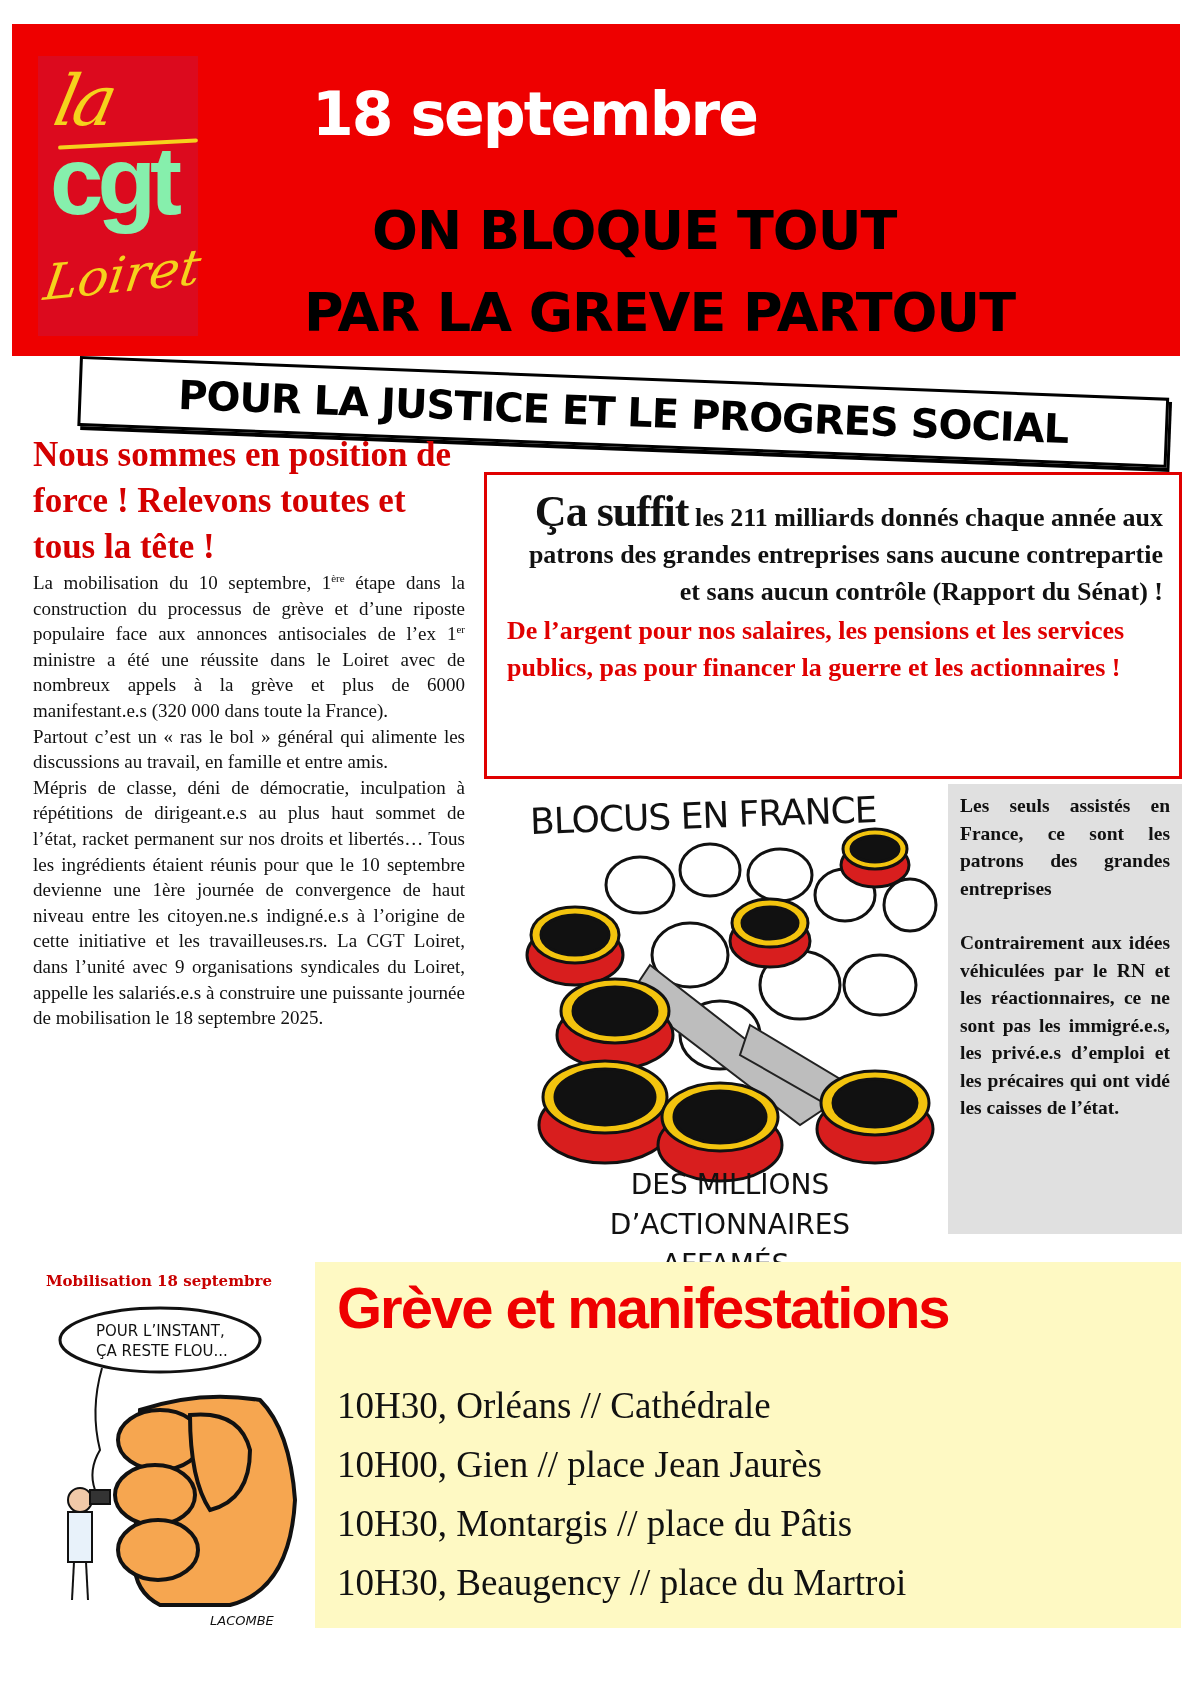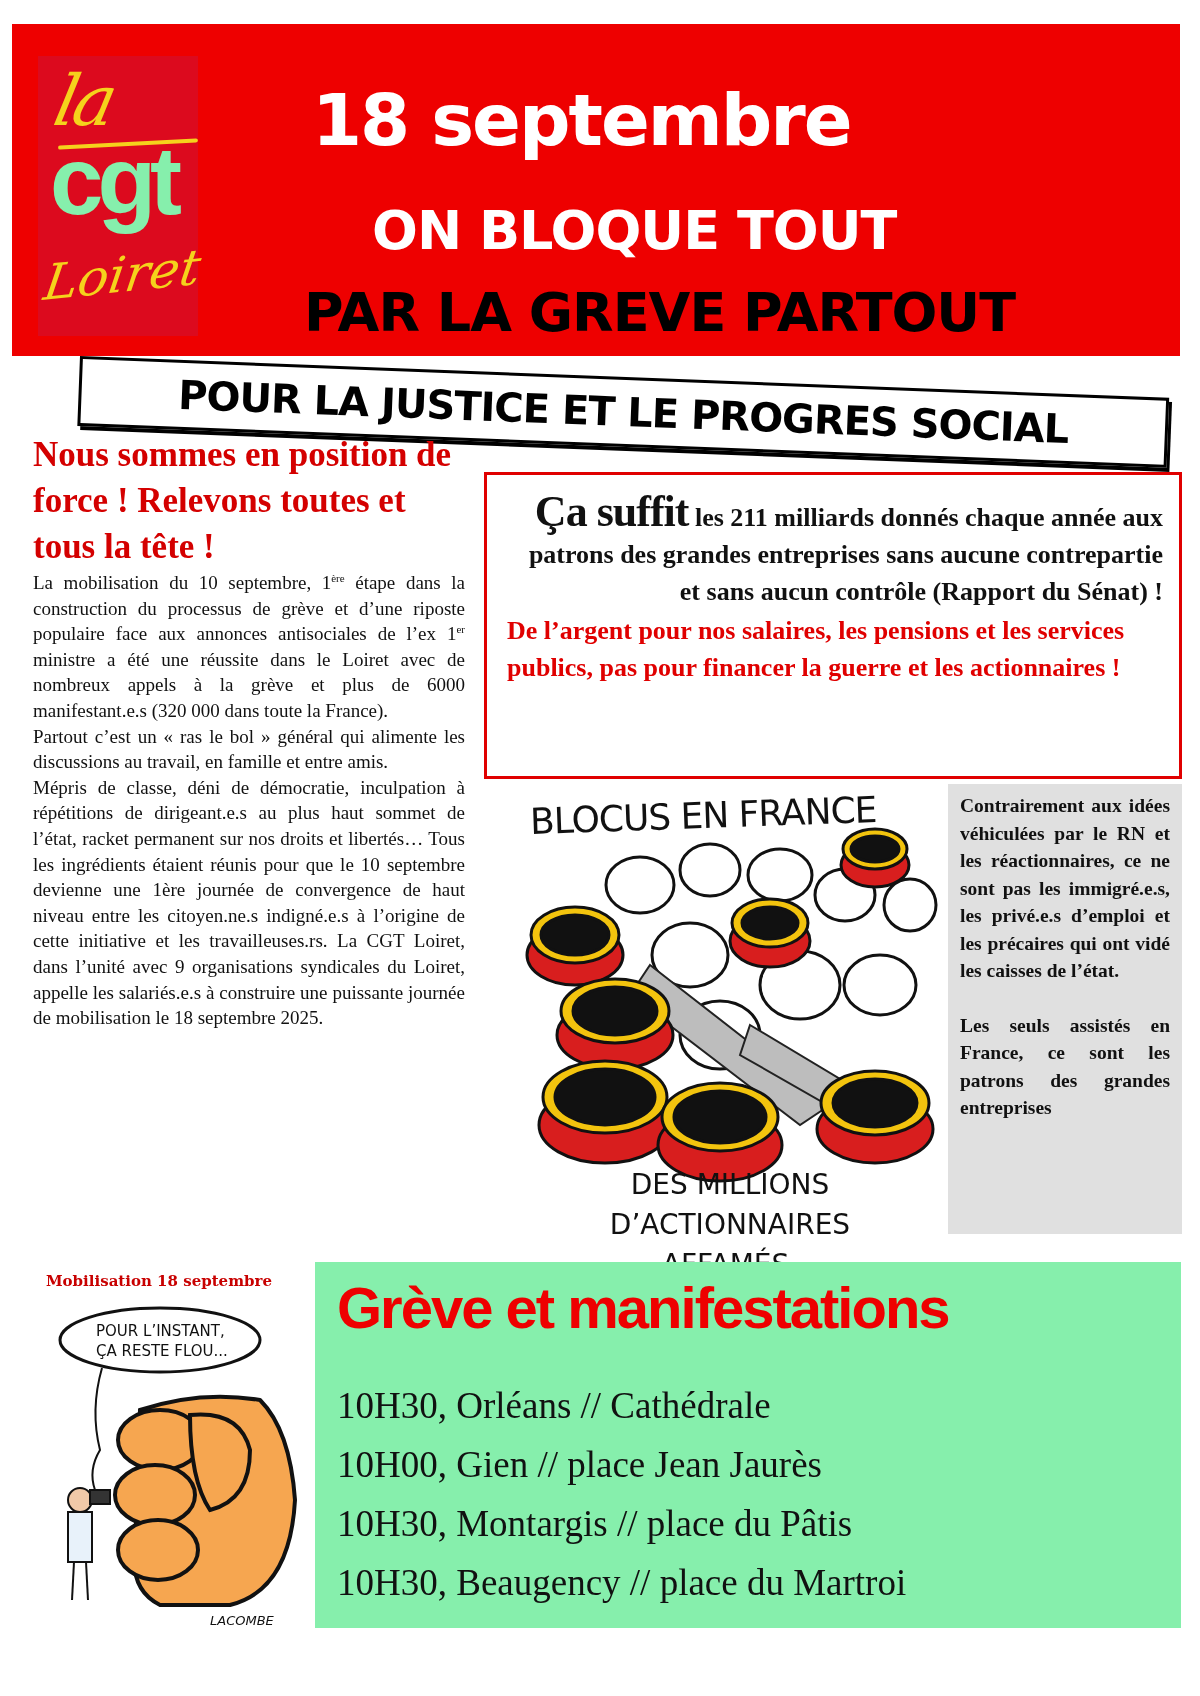--- a/index.html
+++ b/index.html
@@ -7,22 +7,22 @@
   body { position: relative; font-family: "Liberation Serif", serif; color: #111; }
 
   
   .header { position: absolute; left: 12px; top: 24px; width: 1168px; height: 332px; background: #ee0000; }
   .logo { position: absolute; left: 26px; top: 32px; width: 160px; height: 280px; background: #dc0a1e; }
   .logo-la { position: absolute; left: 18px; top: 4px; font-family: "DejaVu Serif", serif; font-style: italic; font-size: 70px; color: #f5d21c; transform: skewX(-12deg); letter-spacing: -4px; }
   .logo-underline { position: absolute; left: 20px; top: 86px; width: 140px; height: 4px; background: #f5d21c; border-radius: 2px; transform: rotate(-3deg); }
   .logo-cgt { position: absolute; left: 12px; top: 70px; font-family: "Liberation Sans", sans-serif; font-weight: bold; font-size: 96px; color: #86efac; letter-spacing: -6px; }
   .logo-loiret { position: absolute; left: 8px; top: 190px; font-family: "DejaVu Serif", serif; font-style: italic; font-size: 50px; color: #f5d21c; transform: skewX(-14deg) rotate(-6deg); }
 
-  .title-date { position: absolute; left: 300px; top: 60px; width: 820px; text-align: left; font-family: "DejaVu Sans", sans-serif; font-weight: bold; font-size: 72px; color: #ffffff; letter-spacing: -2px; line-height: 1; }
-  .title-line1 { position: absolute; left: 360px; top: 180px; font-family: "DejaVu Sans", sans-serif; font-weight: bold; font-size: 54px; color: #ffffff; letter-spacing: -1px; line-height: 1; }
+  .title-date { position: absolute; left: 300px; top: 60px; width: 820px; text-align: left; font-family: "DejaVu Sans", sans-serif; font-weight: bold; font-size: 60px; color: #ffffff; letter-spacing: -2px; line-height: 1; }
+  .title-line1 { position: absolute; left: 360px; top: 180px; font-family: "DejaVu Sans", sans-serif; font-weight: bold; font-size: 54px; color: #000000; letter-spacing: -1px; line-height: 1; }
   .title-line2 { position: absolute; left: 292px; top: 262px; font-family: "DejaVu Sans", sans-serif; font-weight: bold; font-size: 54px; color: #000000; letter-spacing: -1px; line-height: 1; }
 
   .banner { position: absolute; left: 80px; top: 356px; width: 1090px; height: 70px; background: #ffffff; border: 3px solid #000; box-shadow: 3px 4px 0 #000; transform: rotate(2.2deg); transform-origin: left top; display: flex; align-items: center; justify-content: center; }
   .banner-text { font-family: "DejaVu Sans", sans-serif; font-weight: bold; font-size: 40px; color: #000; letter-spacing: -1px; }
 
   
   .left-heading { position: absolute; left: 33px; top: 432px; width: 430px; font-family: "Liberation Serif", serif; font-size: 35px; line-height: 46px; color: #d40000; }
   .left-body { position: absolute; left: 33px; top: 570px; width: 432px; font-family: "Liberation Serif", serif; font-size: 19px; line-height: 25.6px; text-align: justify; color: #111; }
   .left-body p { margin: 0; }
   sup { font-size: 11px; line-height: 0; }
@@ -40,21 +40,21 @@
 
   
   .grey-box { position: absolute; left: 948px; top: 784px; width: 234px; height: 450px; background: #e0e0e0; padding: 8px 12px 8px 12px; font-family: "Liberation Serif", serif; font-weight: bold; font-size: 19.5px; line-height: 27.5px; text-align: justify; color: #111; }
   .grey-box p + p { margin-top: 27px; }
 
   
   .mob-title { position: absolute; left: 46px; top: 1272px; font-family: "DejaVu Serif", serif; font-weight: bold; font-size: 15px; color: #c80000; }
   .cartoon2 { position: absolute; left: 40px; top: 1300px; width: 270px; height: 340px; }
 
   
-  .yellow-box { position: absolute; left: 315px; top: 1262px; width: 866px; height: 366px; background: #86efac; padding: 14px 0 0 22px; }
+  .yellow-box { position: absolute; left: 315px; top: 1262px; width: 866px; height: 366px; background: #fef9c3; padding: 14px 0 0 22px; }
   .yellow-title { font-family: "Liberation Sans", sans-serif; font-weight: bold; font-size: 58px; color: #ee0000; letter-spacing: -2px; line-height: 1.1; }
   .events { margin-top: 36px; list-style: none; }
   .events li { font-family: "Liberation Serif", serif; font-weight: normal; font-size: 37px; line-height: 59px; color: #111; }
 </style>
 </head>
 <body>
 
 <div class="header">
   <div class="logo">
     <span class="logo-la">la</span>
@@ -138,22 +138,22 @@
           <ellipse cx="35" cy="40" rx="34" ry="22" fill="#d81e1e"></ellipse>
           <ellipse cx="35" cy="24" rx="32" ry="20" fill="#f3c40e"></ellipse>
           <ellipse cx="35" cy="24" rx="24" ry="13" fill="#111"></ellipse>
         </g>
     </g>
   </svg>
   <div class="cap-bot">DES MILLIONS D’ACTIONNAIRES AFFAMÉS.</div>
 </div>
 
 <div class="grey-box">
+  <p>Les seuls assistés en France, ce sont les patrons des grandes entreprises</p>
   <p>Contrairement aux idées véhiculées par le RN et les réactionnaires, ce ne sont pas les immigré.e.s, les privé.e.s d’emploi et les précaires qui ont vidé les caisses de l’état.</p>
-  <p>Les seuls assistés en France, ce sont les patrons des grandes entreprises</p>
 </div>
 
 <div class="mob-title">Mobilisation 18 septembre</div>
 <div class="cartoon2">
   <svg width="270" height="340" viewBox="0 0 270 340">
 
     <ellipse cx="120" cy="40" rx="100" ry="32" fill="#fff" stroke="#111" stroke-width="3"></ellipse>
     <path d="M62 68 Q50 110 60 150 Q48 170 55 190" fill="none" stroke="#111" stroke-width="2"></path>
     <text x="56" y="36" font-family="DejaVu Sans, sans-serif" font-size="15" fill="#111">POUR L’INSTANT,</text>
     <text x="56" y="56" font-family="DejaVu Sans, sans-serif" font-size="15" fill="#111">ÇA RESTE FLOU...</text>

